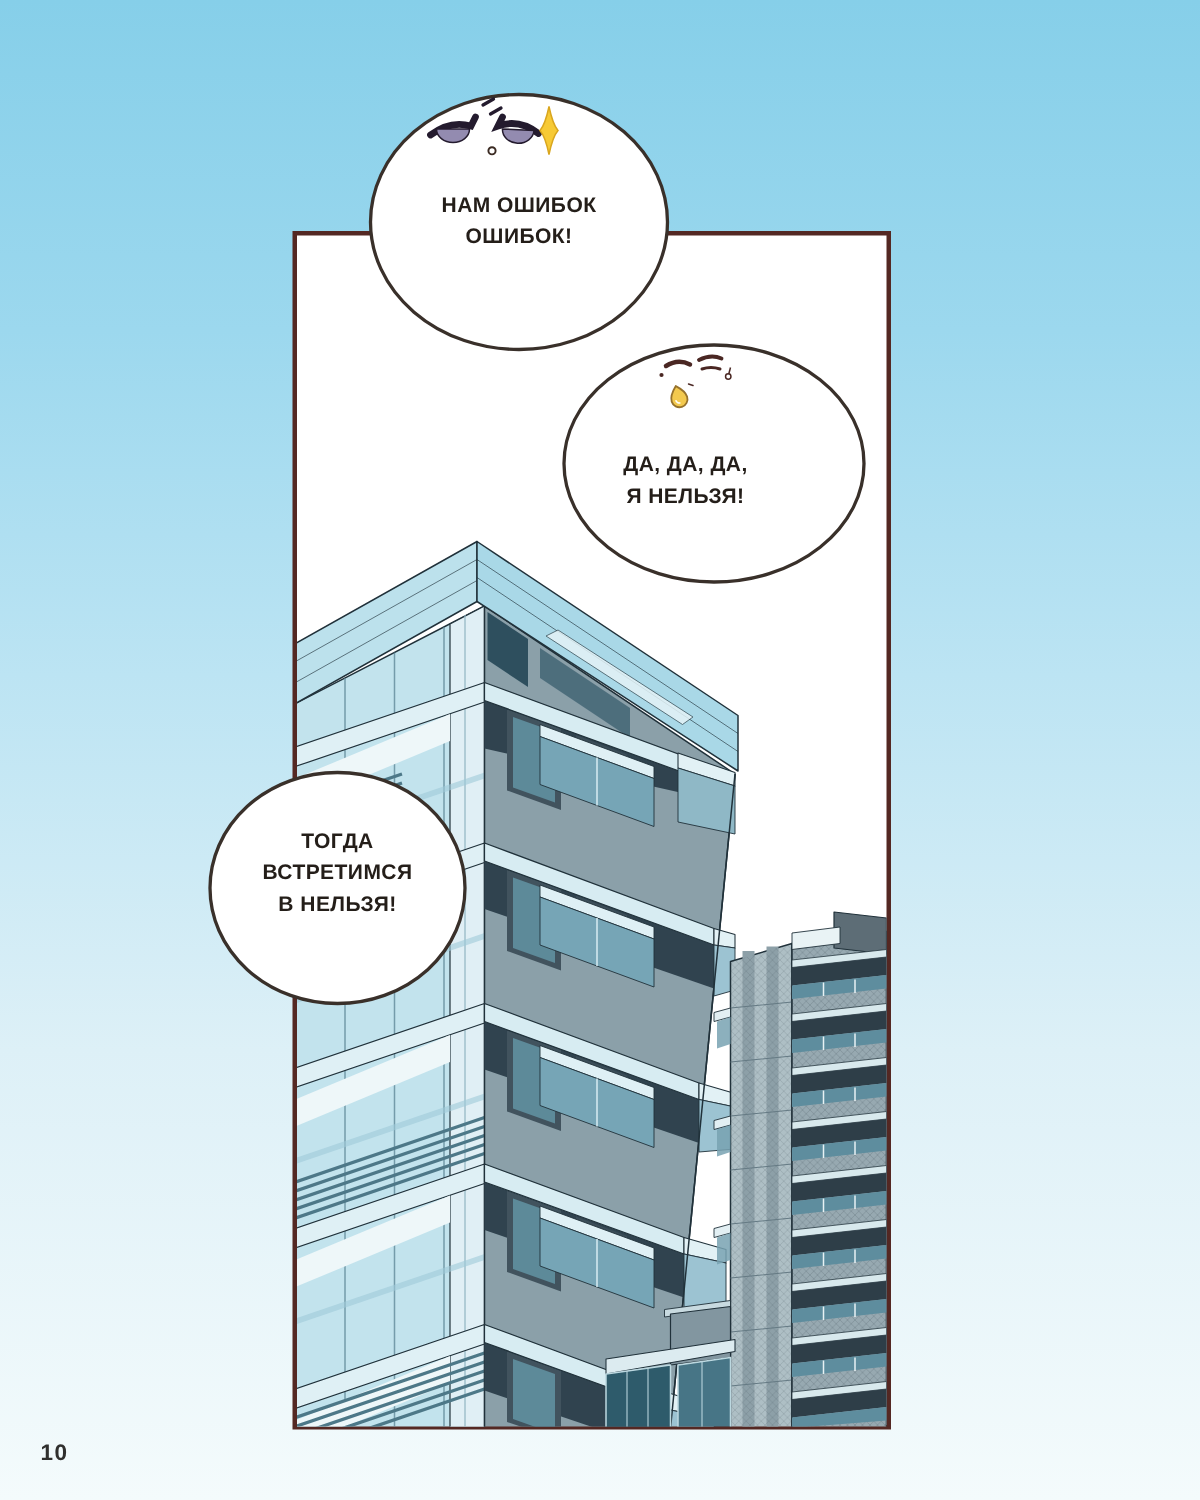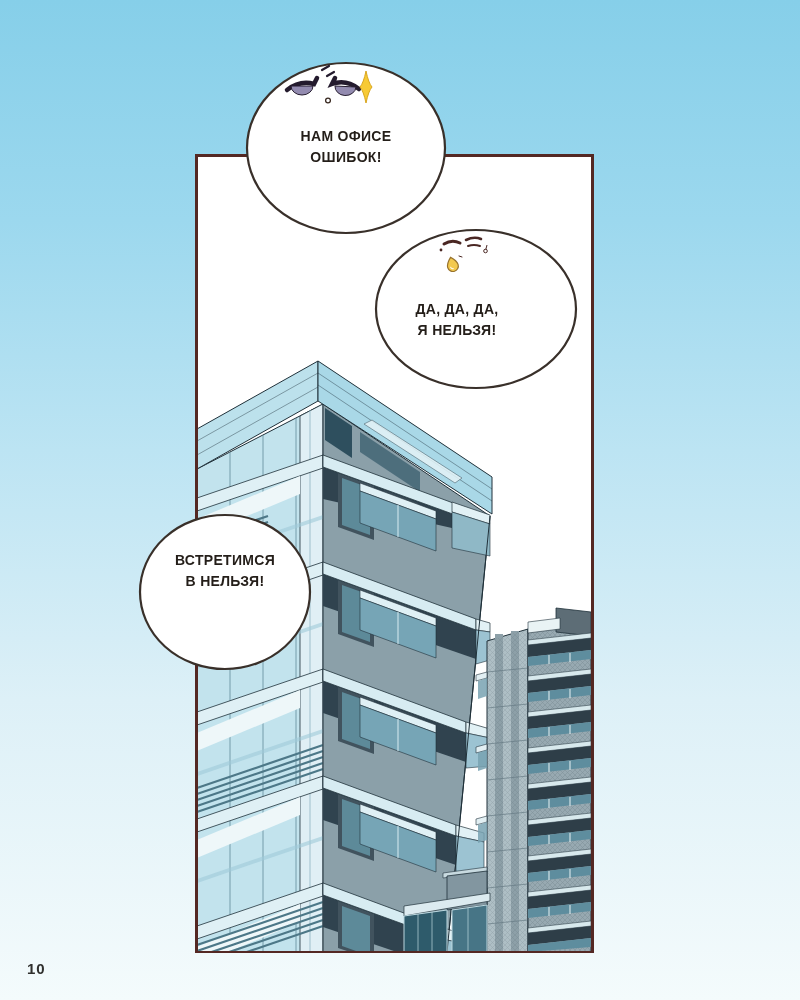--- a/index.html
+++ b/index.html
@@ -286,29 +286,30 @@
       </g>
     </g>
 
     <g>
       <ellipse cx="225" cy="592" rx="85" ry="77" fill="#ffffff" stroke="#39302a" stroke-width="2.2"></ellipse>
     </g>
   </g>
 </svg>
 
 <div class="bubble-text" id="b1-text">
-  <div>НАМ ОФИСЕ</div>
+  <div>НАМ ОШИБОК</div>
   <div>ОШИБОК!</div>
 </div>
 
 <div class="bubble-text" id="b2-text">
   <div>ДА, ДА, ДА,</div>
   <div>Я НЕЛЬЗЯ!</div>
 </div>
 
 <div class="bubble-text" id="b3-text">
+  <div>ТОГДА</div>
   <div>ВСТРЕТИМСЯ</div>
   <div>В НЕЛЬЗЯ!</div>
 </div>
 
 <div class="page-number">10</div>
 
 </div>
 
 </body></html>

